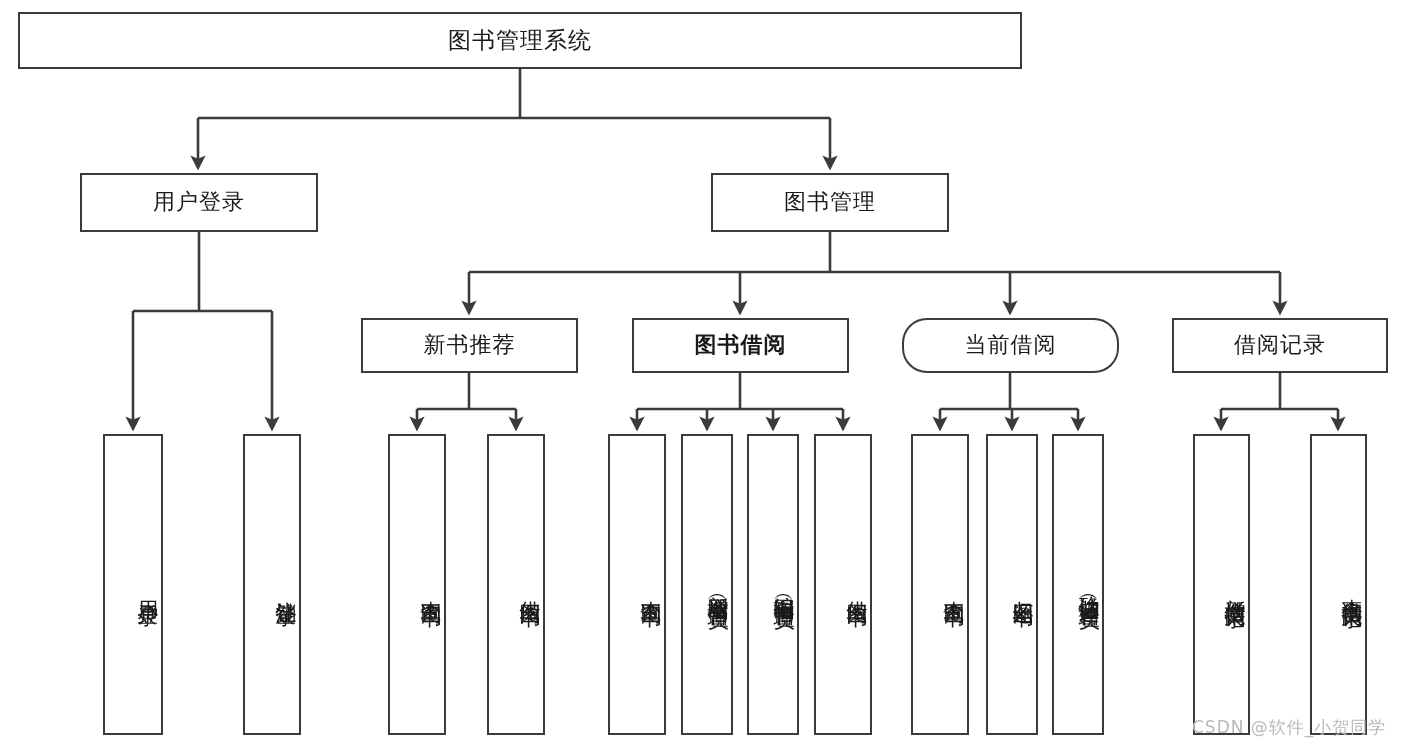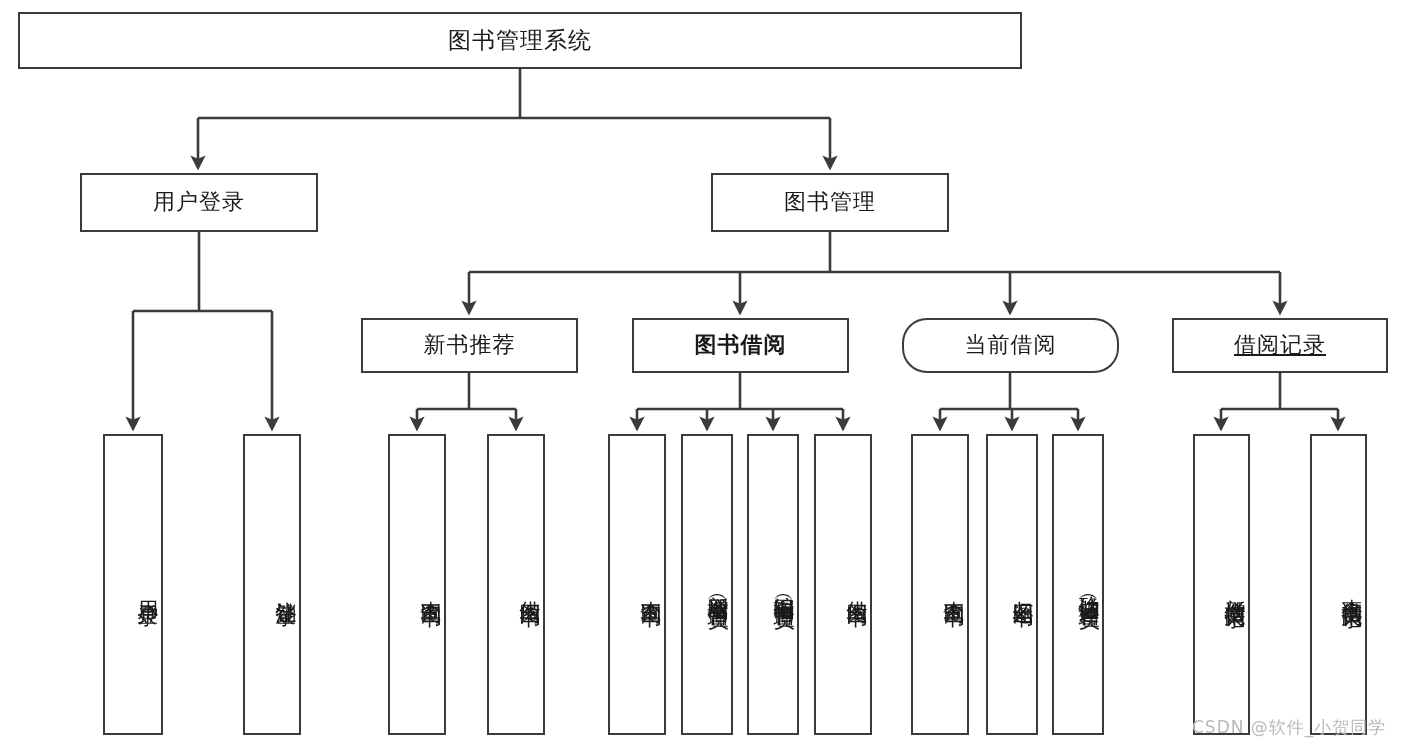--- a/index.html
+++ b/index.html
@@ -137,21 +137,21 @@
 
   <div class="node node-h" style="left:711px; top:173px; width:238px; height:59px;">
     <span>图书管理</span>
   </div>
   <div class="node node-h" style="left:632px; top:318px; width:217px; height:55px;font-weight:bold;">
     <span>图书借阅</span>
   </div>
   <div class="node node-h" style="left:902px; top:318px; width:217px; height:55px;border-radius:25px;">
     <span>当前借阅</span>
   </div>
-  <div class="node node-h" style="left:1172px; top:318px; width:216px; height:55px;text-decoration:underline;">
+  <div class="node node-h" style="left:1172px; top:318px; width:216px; height:55px;">
     <span>借阅记录</span>
   </div>
 
   <div class="node node-leaf" style="left:103px; top:434px; width:60px; height:301px;">
     <span class="leaf-text">用户登录</span>
   </div>
   <div class="node node-leaf" style="left:243px; top:434px; width:58px; height:301px;">
     <span class="leaf-text">注销登录</span>
   </div>
   <div class="node node-leaf" style="left:388px; top:434px; width:58px; height:301px;">

